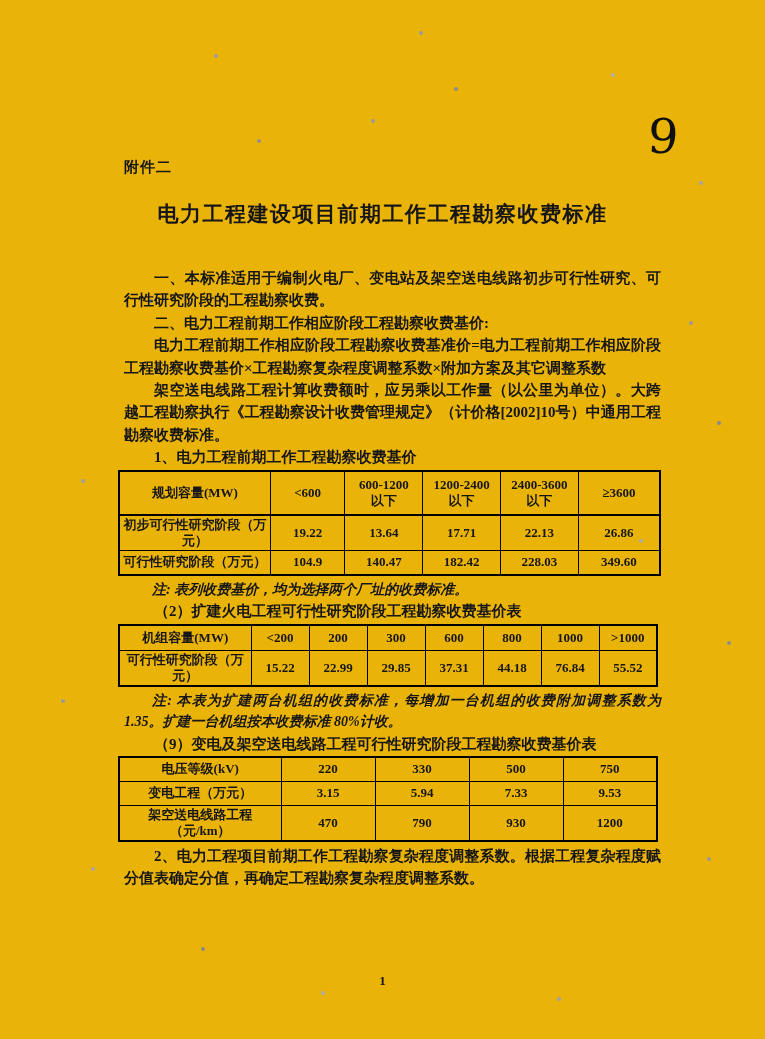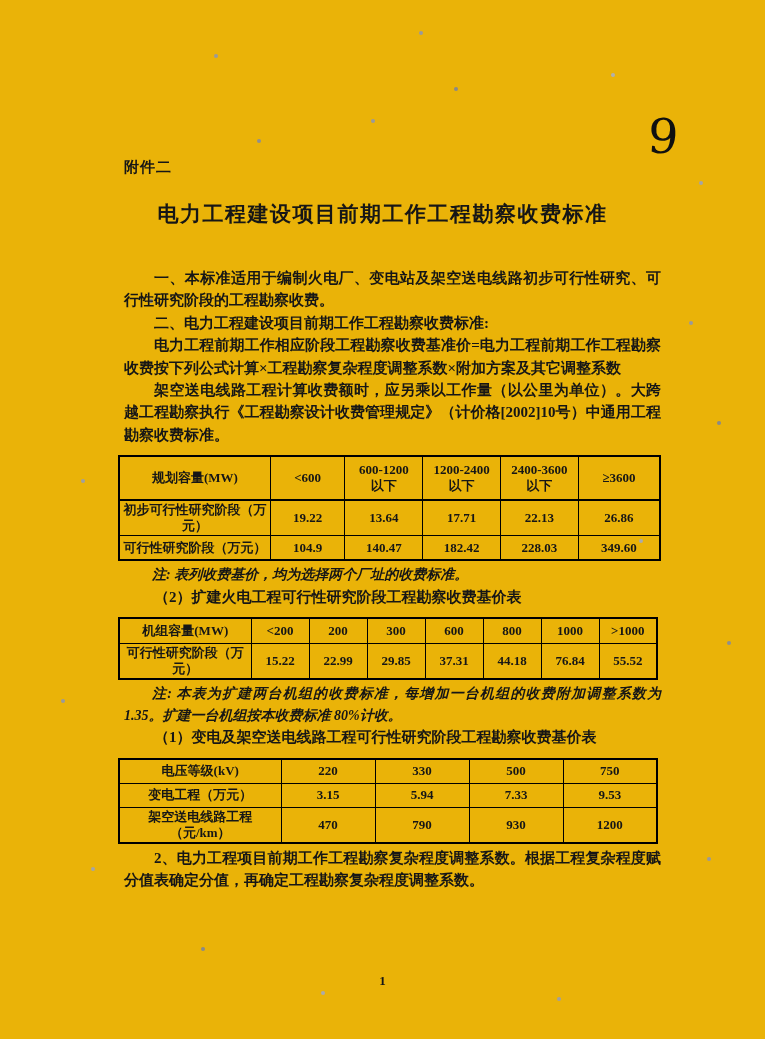--- a/index.html
+++ b/index.html
@@ -22,21 +22,21 @@
     position:absolute;left:124px;top:267px;width:537px;
     font-size:15px;line-height:22.4px;font-weight:bold;text-align:justify;
   }
   .body-col p{margin:0;text-indent:2em;}
   .sec-heading{text-indent:2.2em;}
   .tbl-caption{text-indent:1.7em;}
   .tbl-note{text-indent:0.95em;font-size:14px;line-height:21.5px;font-style:italic;}
 
   table{
     border-collapse:collapse;table-layout:fixed;
-    margin:9px 0 3px -6px;border:2.5px solid #000;padding-left:42px;
+    margin:1px 0 3px -6px;border:2.5px solid #000;padding-left:42px;
   }
   th,td{
     border:1.6px solid #000;text-align:center;vertical-align:middle;
     font-size:13px;font-weight:bold;padding:1px 1px;line-height:16px;
     font-family:"Liberation Serif","DejaVu Serif",serif;
     overflow:hidden;
   }
   th{white-space:pre-line;}
   .t1 th{height:40px;}
   .t1 td{height:21px;}
@@ -68,24 +68,25 @@
 
   <div class="attachment">附件二</div>
 
   <div class="hand9">9</div>
 
   <div class="doc-title">电力工程建设项目前期工作工程勘察收费标准</div>
 
   <div class="body-col">
 
     <p>一、本标准适用于编制火电厂、变电站及架空送电线路初步可行性研究、可行性研究阶段的工程勘察收费。</p>
-    <p>二、电力工程建设项目前期工作工程勘察收费标准:</p>
-    <p>电力工程前期工作相应阶段工程勘察收费基准价=电力工程前期工作工程勘察收费按下列公式计算×工程勘察复杂程度调整系数×附加方案及其它调整系数</p>
+    <p>二、电力工程前期工作相应阶段工程勘察收费基价:</p>
+    <p>电力工程前期工作相应阶段工程勘察收费基准价=电力工程前期工作相应阶段工程勘察收费基价×工程勘察复杂程度调整系数×附加方案及其它调整系数</p>
     <p>架空送电线路工程计算收费额时，应另乘以工作量（以公里为单位）。大跨越工程勘察执行《工程勘察设计收费管理规定》（计价格[2002]10号）中通用工程勘察收费标准。</p>
 
+    <p class="sec-heading">1、电力工程前期工作工程勘察收费基价</p>
 
 
     <table class="t1">
       <colgroup>
         <col style="width:152px">
           <col style="width:75px">
           <col style="width:78px">
         <col style="width:78px">
           <col style="width:78px">
           <col style="width:82px">
@@ -155,21 +156,21 @@
         <td>37.31</td>
         <td>44.18</td>
         <td>76.84</td>
         <td>55.52</td>
       </tr>
     </tbody>
       </table>
 
     <p class="tbl-note">注: 本表为扩建两台机组的收费标准，每增加一台机组的收费附加调整系数为 1.35。扩建一台机组按本收费标准 80%计收。</p>
 
-    <p class="tbl-caption">（1）变电及架空送电线路工程可行性研究阶段工程勘察收费基价表</p>
+    <p class="tbl-caption">（9）变电及架空送电线路工程可行性研究阶段工程勘察收费基价表</p>
 
     <table class="t3">
       <colgroup>
         <col style="width:162px">
           <col style="width:94px">
           <col style="width:94px">
         <col style="width:94px">
           <col style="width:94px">
       </colgroup>
       <tbody>

